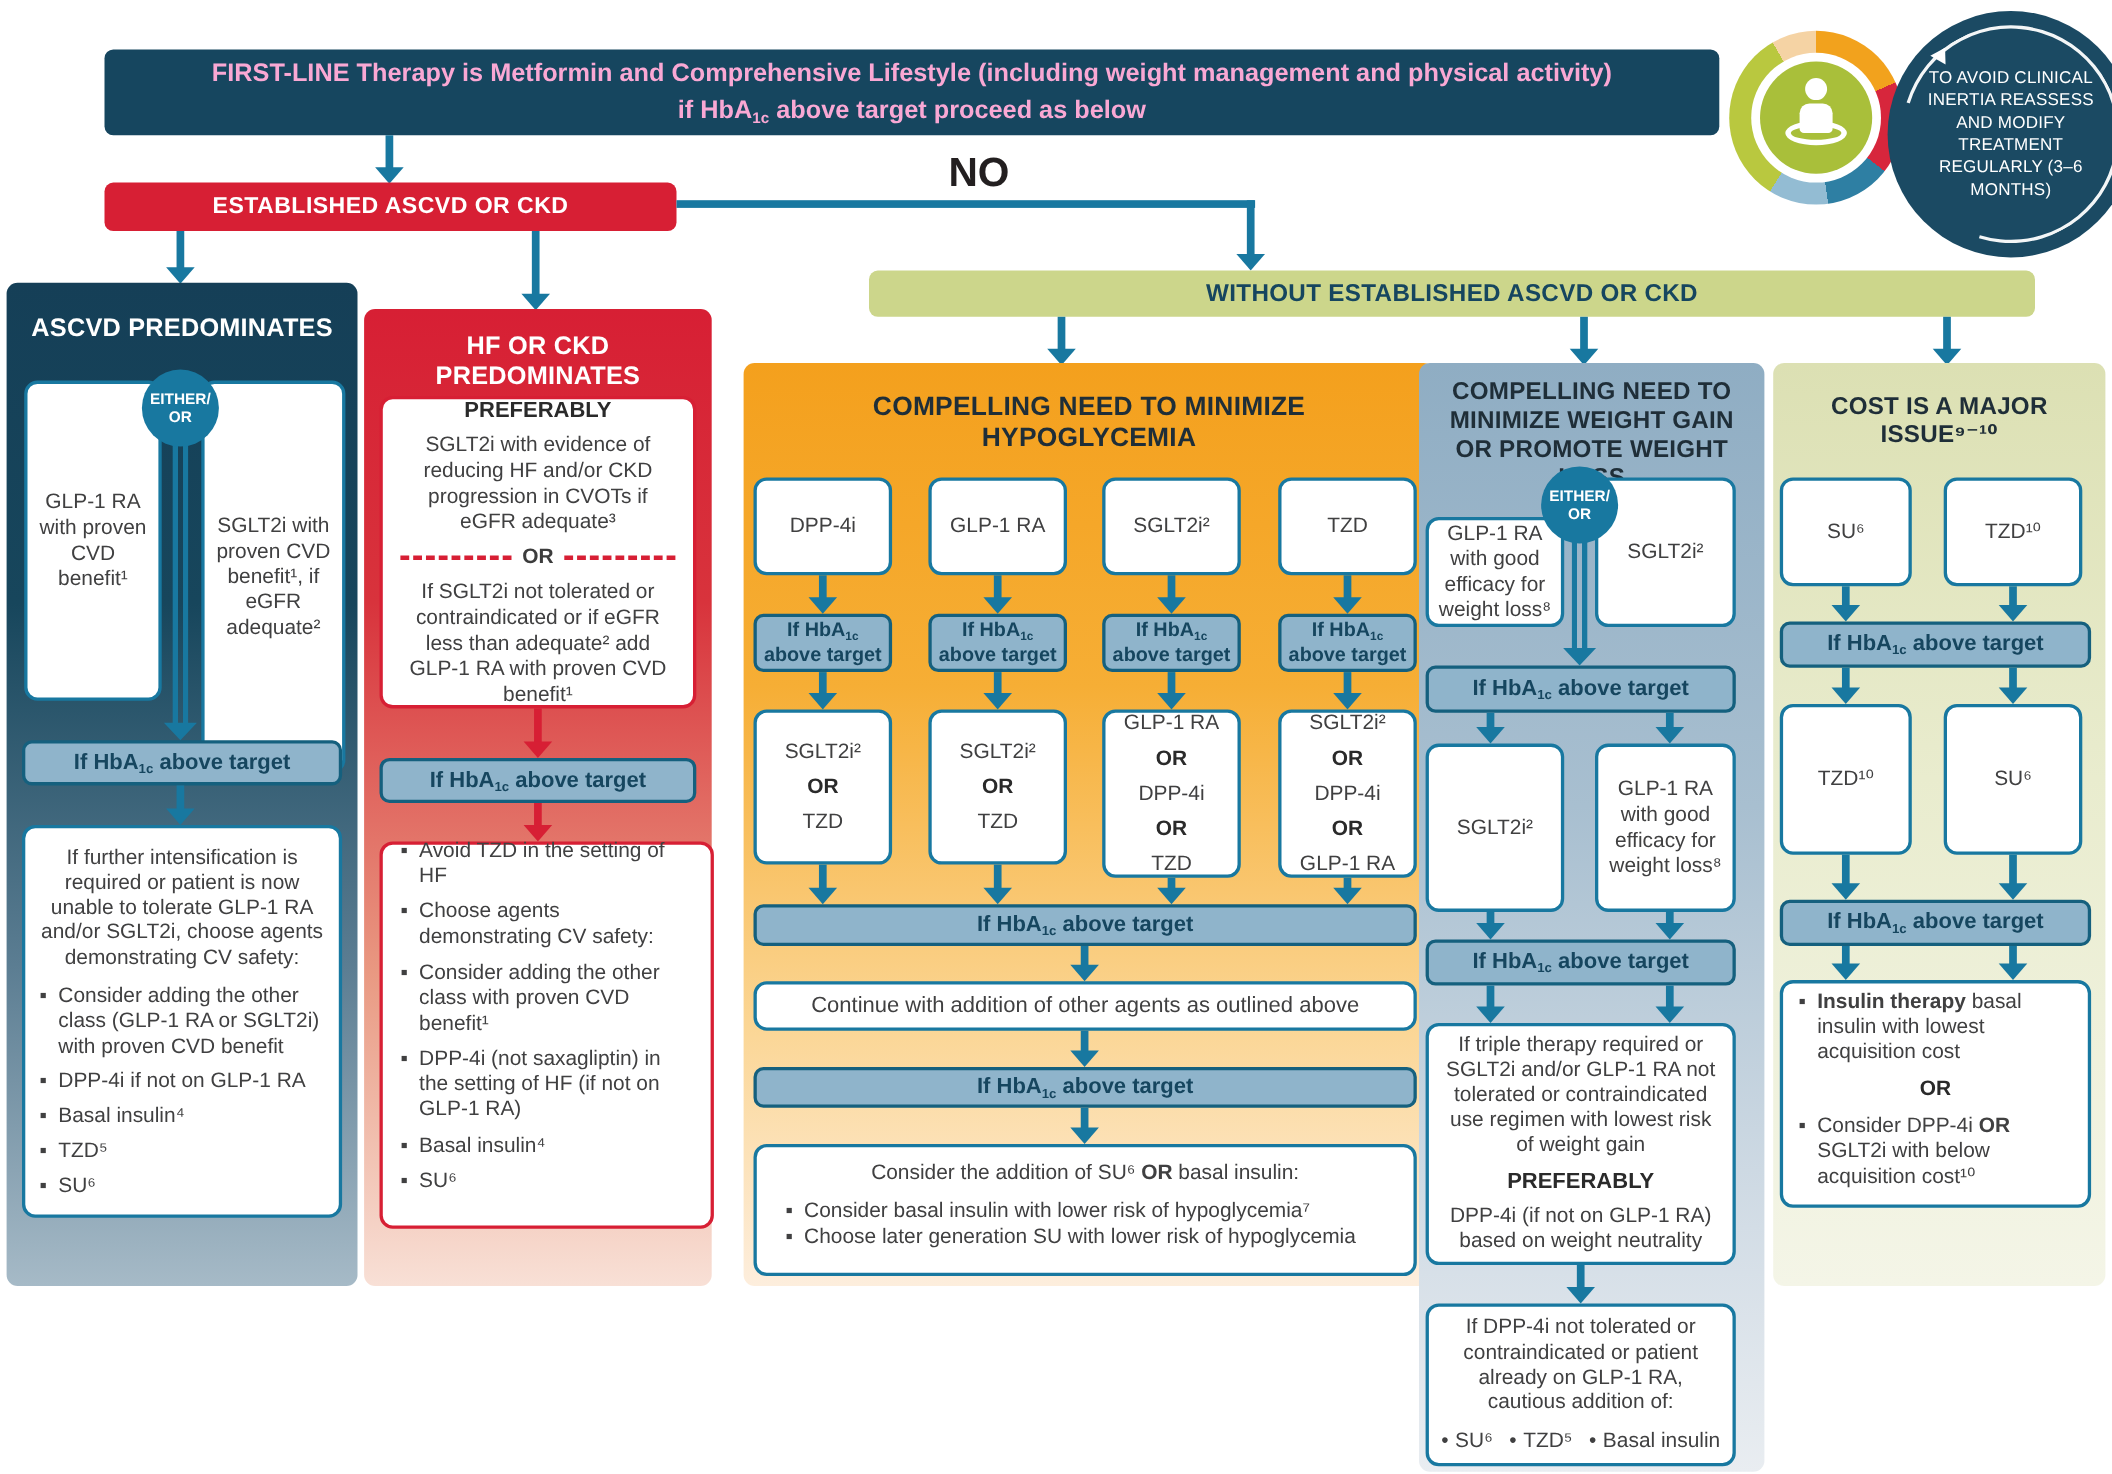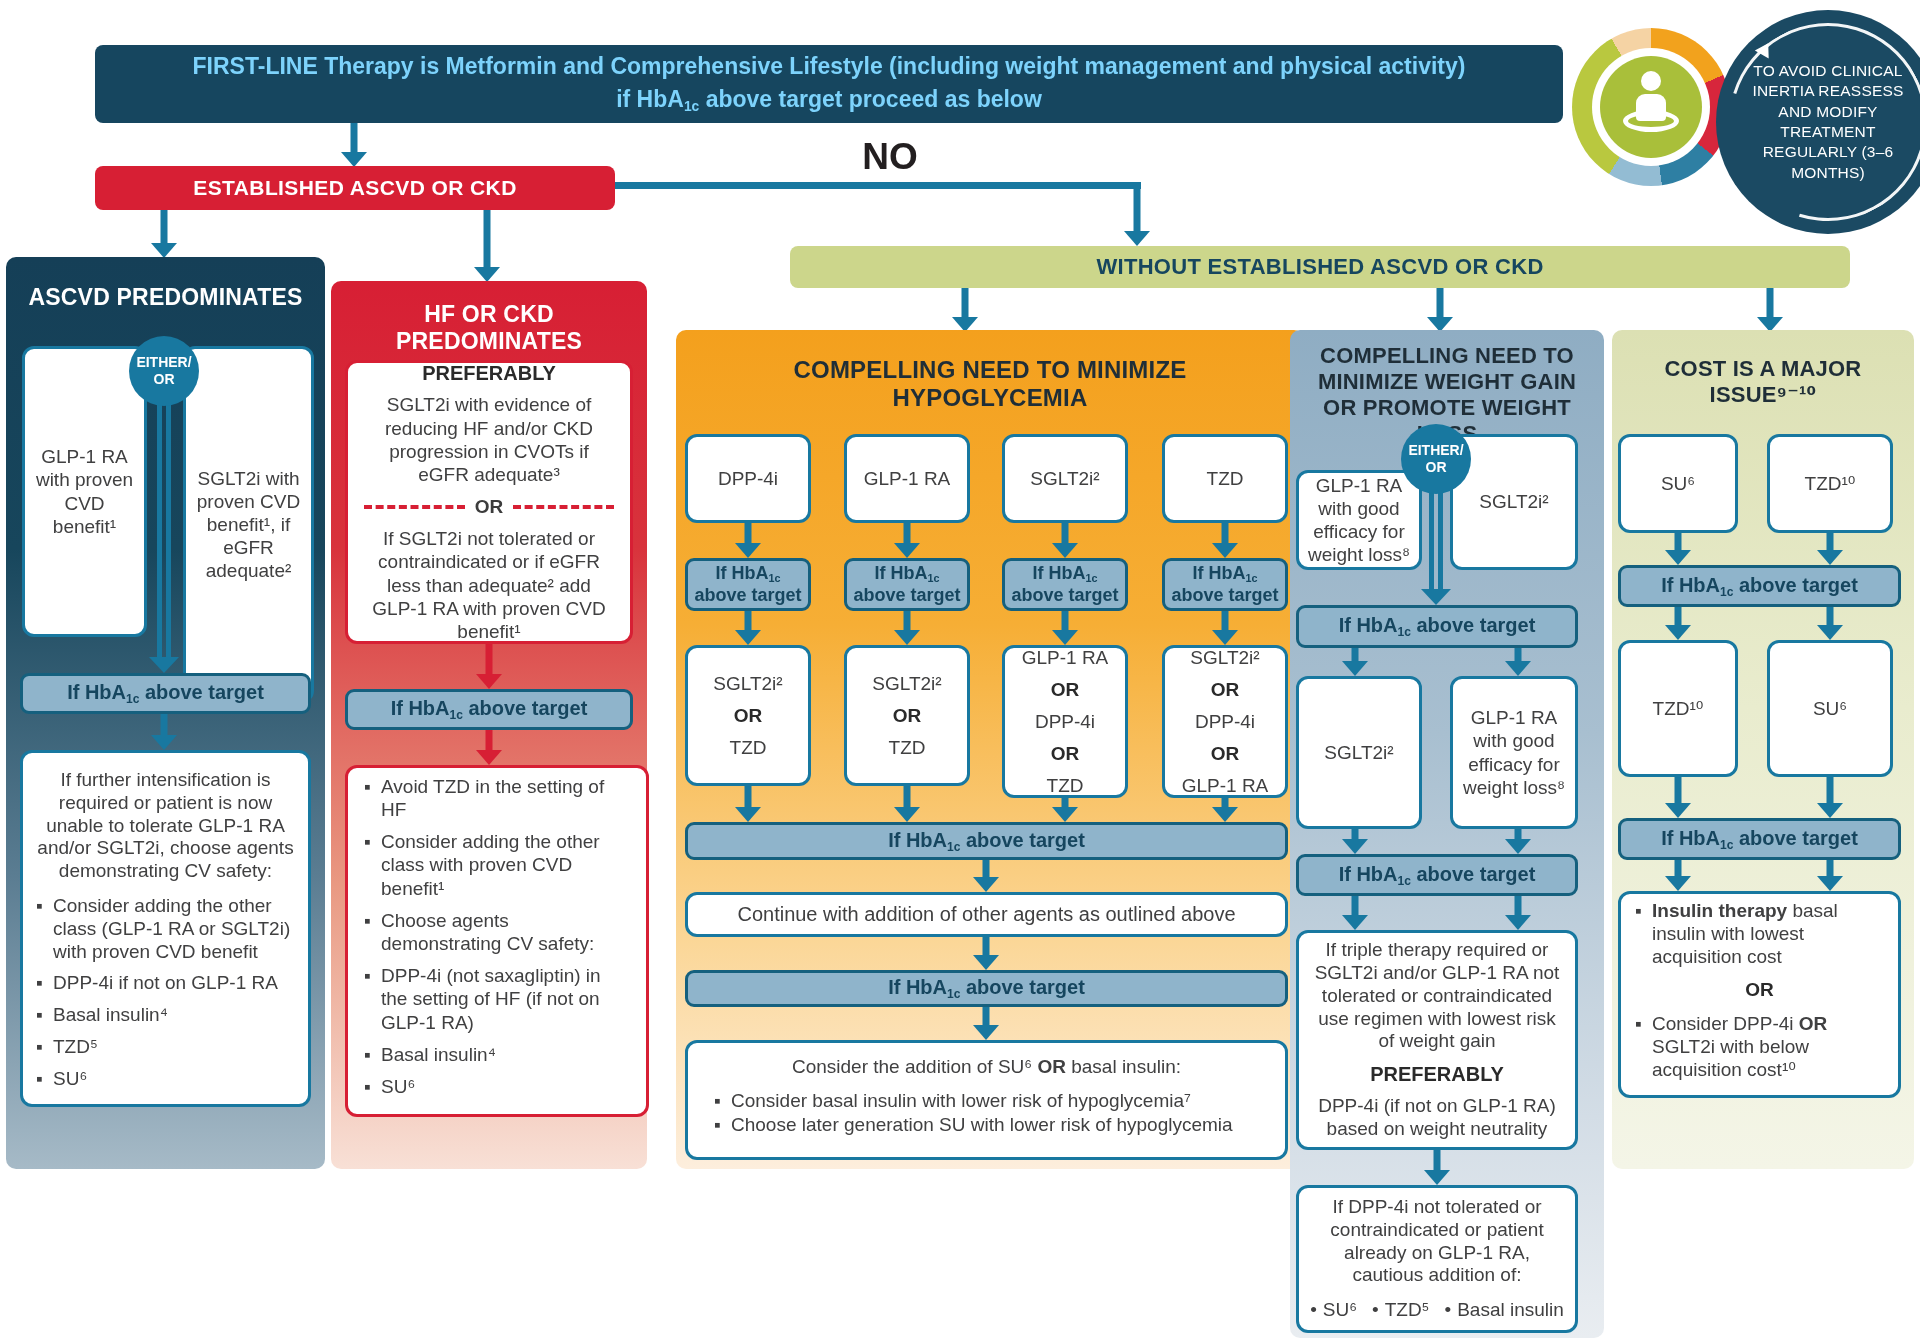--- a/index.html
+++ b/index.html
@@ -51,21 +51,21 @@
   .stack div{margin:4.5px 0}
   .orline{font-weight:bold;color:#2a2a2a}
   .b{font-weight:bold}
 
   .dashrow{display:flex;align-items:center;gap:10px;width:100%;margin:9px 0;
            font-weight:bold;color:#3c3c3c}
   .dash{flex:1;border-top:4px dashed #D71F34;height:0}
 
   
   .banner{position:absolute;left:95px;top:45px;width:1468px;height:78px;background:#16465F;
-          border-radius:8px;color:#7dd3fc;font-weight:bold;font-size:23px;line-height:1.45;
+          border-radius:8px;color:#f9a8d4;font-weight:bold;font-size:23px;line-height:1.45;
           display:flex;flex-direction:column;align-items:center;justify-content:center;text-align:center}
   .estbox{position:absolute;left:95px;top:166px;width:520px;height:44px;background:#D71F34;
           border-radius:8px;color:#fff;font-weight:bold;font-size:21px;letter-spacing:.4px;
           display:flex;align-items:center;justify-content:center}
   .no{position:absolute;left:845px;top:136px;width:90px;text-align:center;
       font-weight:bold;font-size:37px;color:#231F20}
   .withoutbanner{position:absolute;left:790px;top:246px;width:1060px;height:42px;background:#CCD68B;
           border-radius:8px;color:#16465F;font-weight:bold;font-size:22px;letter-spacing:.3px;
           display:flex;align-items:center;justify-content:center}
 
@@ -179,25 +179,25 @@
           <span>OR</span>
           <i class="dash"></i>
         </div>
       <div>If SGLT2i not tolerated or contraindicated or if eGFR less than adequate² add GLP-1 RA with proven CVD benefit¹</div>
     </div>
     <i class="arr red" style="left:145px;top:363px;height:45px"></i>
     <div class="hbar" style="left:14px;top:408px;width:288px;height:41px">
       <div><span>If HbA</span><sub>1c</sub><span> above target</span></div>
     </div>
     <i class="arr red" style="left:145px;top:449px;height:35px"></i>
-    <div class="wbox redb" style="left:14px;top:484px;width:304px;height:352px;justify-content:center;padding:20px 16px">
+    <div class="wbox redb" style="left:14px;top:484px;width:304px;height:352px;justify-content:flex-end;padding:20px 16px">
       <ul class="bullets">
         <li>Avoid TZD in the setting of HF</li>
+        <li>Choose agents demonstrating CV safety:</li>
         <li>Consider adding the other class with proven CVD benefit¹</li>
-        <li>Choose agents demonstrating CV safety:</li>
         <li>DPP-4i (not saxagliptin) in the setting of HF (if not on GLP-1 RA)</li>
         <li>Basal insulin⁴</li>
         <li>SU⁶</li>
       </ul>
     </div>
   </section>
 
   <section class="col hypo">
     <h2 style="margin:26px auto 0;max-width:430px;font-size:24px;color:#1F2E38">COMPELLING NEED TO MINIMIZE HYPOGLYCEMIA</h2>
 

